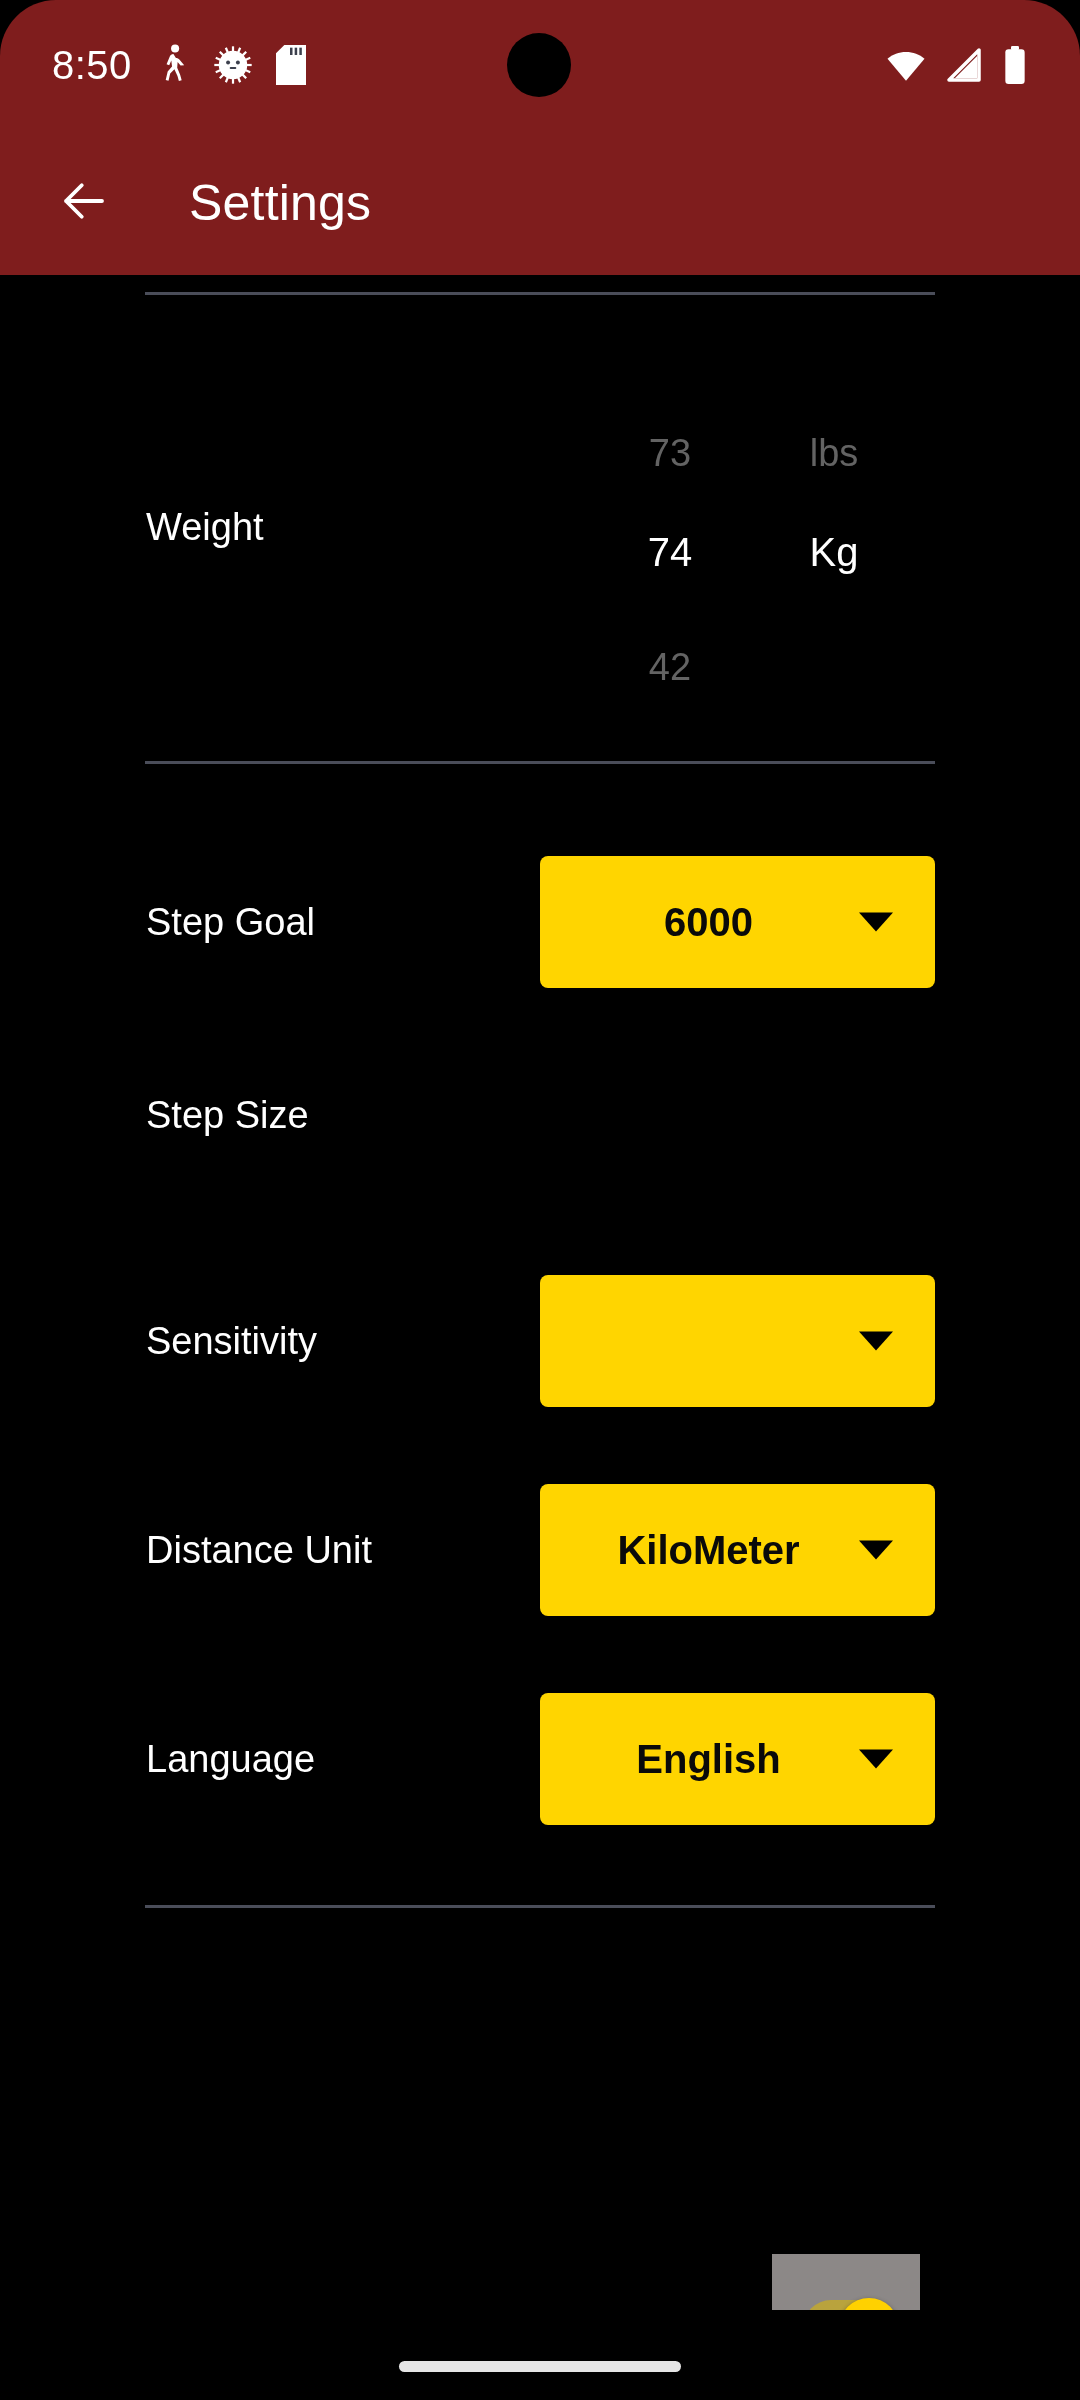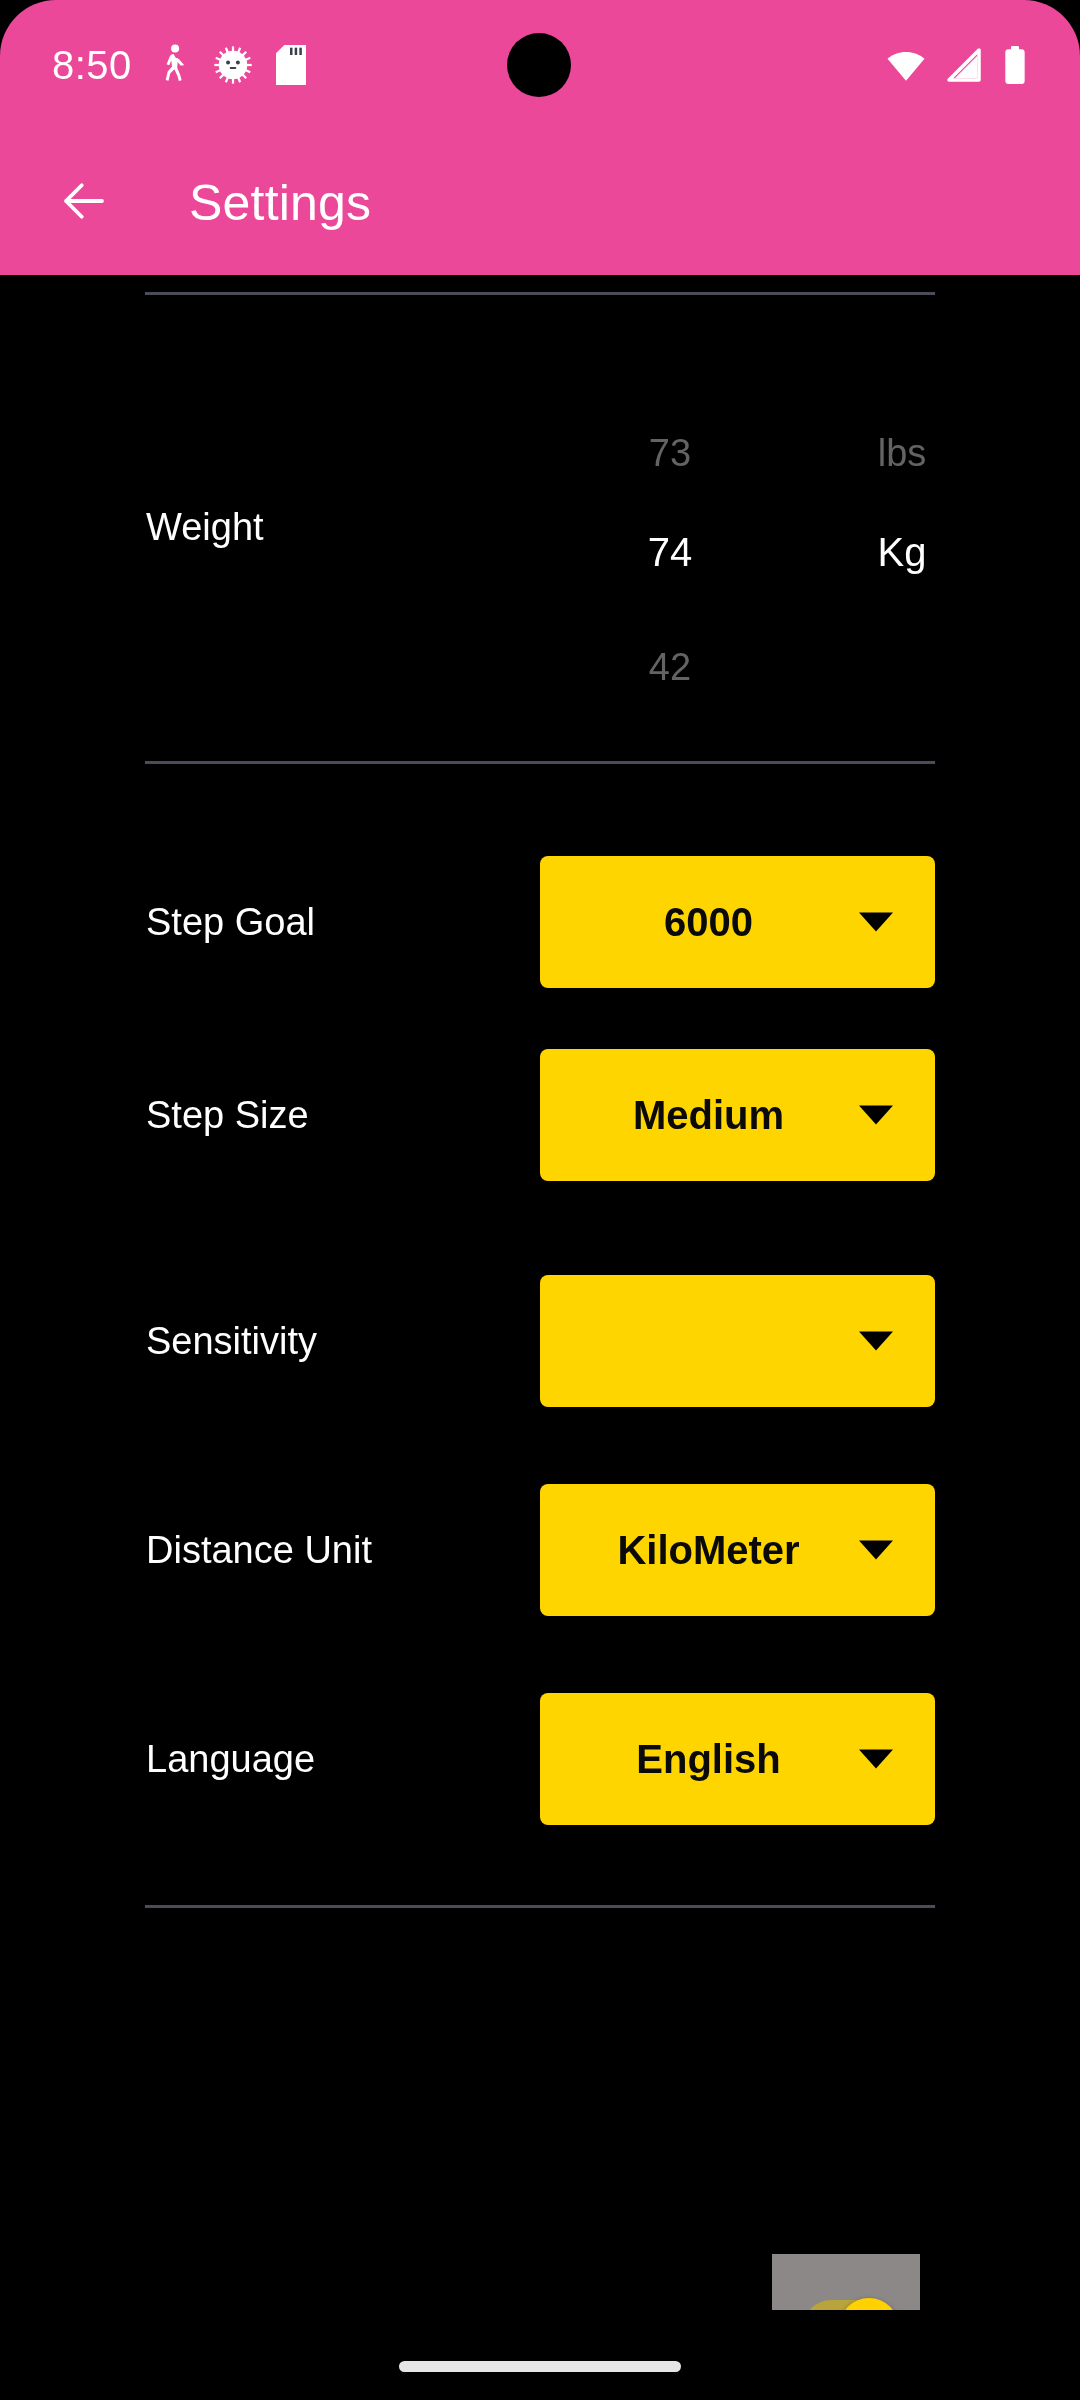--- a/index.html
+++ b/index.html
@@ -23,21 +23,21 @@
     overflow: hidden;
   }
 
   
   .chrome {
     position: absolute;
     left: 0;
     top: 0;
     width: 1080px;
     height: 275px;
-    background: #ec4899;
+    background: #7f1d1d;
     border-top-left-radius: 56px;
     border-top-right-radius: 56px;
   }
 
   .statusbar {
     position: absolute;
     left: 0;
     top: 0;
     width: 1080px;
     height: 130px;
@@ -159,21 +159,21 @@
     line-height: 1;
     white-space: nowrap;
   }
   .picker {
     position: absolute;
     top: 0;
     height: 469px;
     width: 180px;
   }
   .picker.num { left: 580px; }
-  .picker.unit { left: 812px; }
+  .picker.unit { left: 744px; }
 
   .picker-item {
     position: absolute;
     left: 0;
     width: 180px;
     text-align: center;
     line-height: 1;
     white-space: nowrap;
   }
   .picker-item.prev {
@@ -433,24 +433,20 @@
     <div class="dd-row" style="top:577px;">
       <div class="dd-label">Step Goal</div>
       <div class="dd-btn">
         <div class="dd-value">6000</div>
         <div class="dd-caret"></div>
       </div>
     </div>
 
     <div class="dd-row" style="top:770px;">
       <div class="dd-label">Step Size</div>
-      <div class="dd-btn">
-        <div class="dd-value">Medium</div>
-        <div class="dd-caret"></div>
-      </div>
     </div>
 
     <div class="dd-row" style="top:996px;">
       <div class="dd-label">Sensitivity</div>
       <div class="dd-btn">
         <div class="dd-caret"></div>
       </div>
     </div>
 
     <div class="dd-row" style="top:1205px;">

